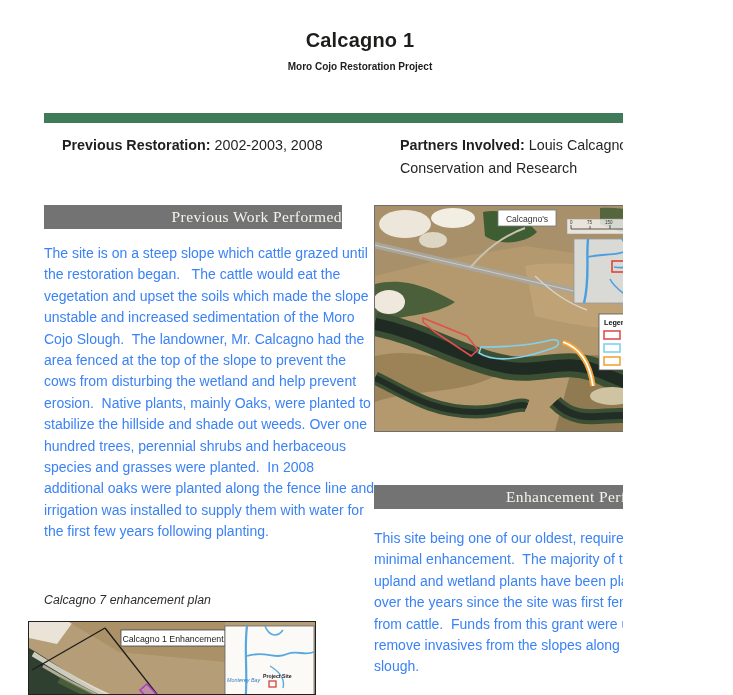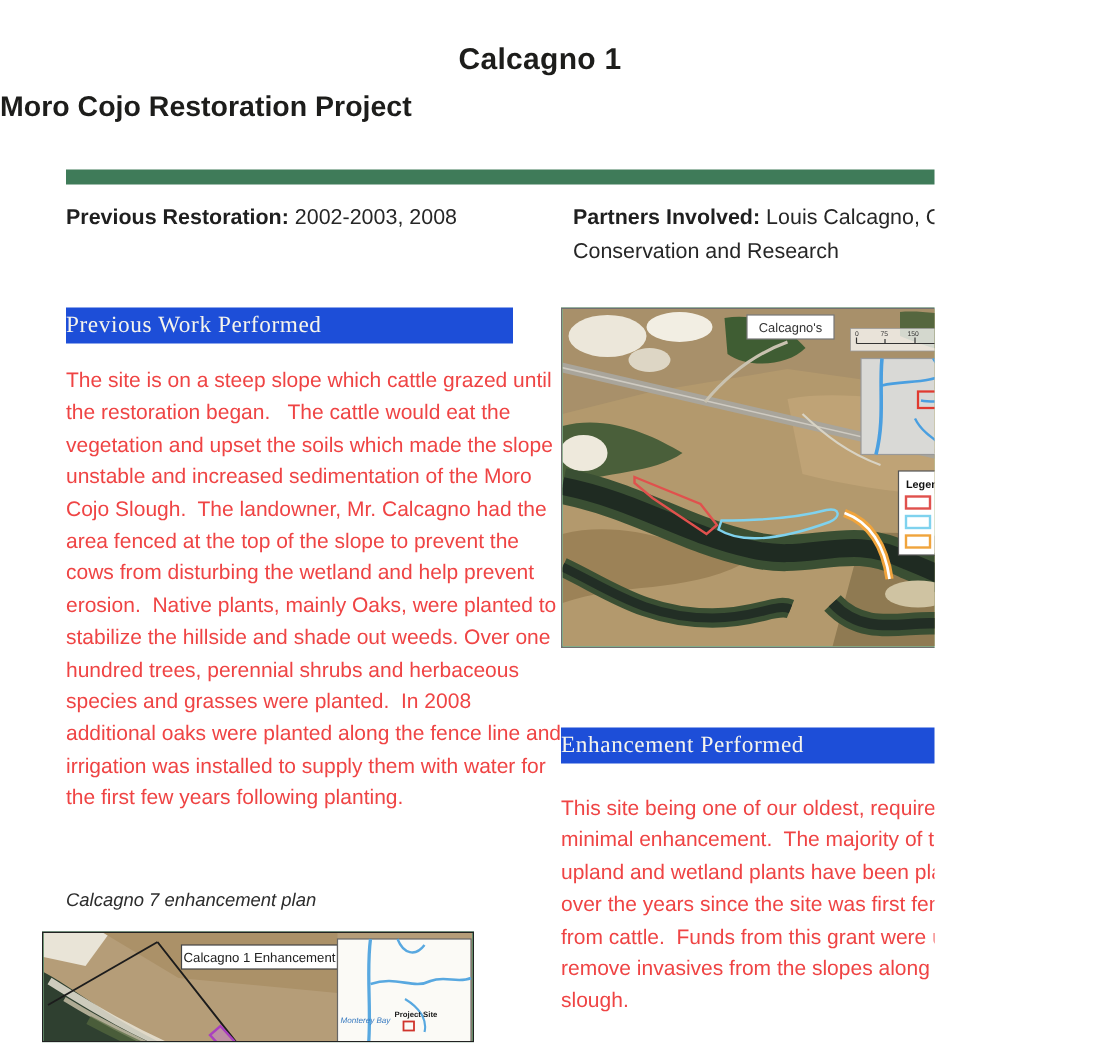--- a/index.html
+++ b/index.html
@@ -6,43 +6,43 @@
   #page{
     position:relative;width:623px;height:695px;background:#ffffff;
     overflow:hidden;font-family:"Liberation Sans",sans-serif;color:#2a2a2a;
   }
   .abs{position:absolute;}
   .doc-title{
     left:0;top:29px;width:720px;text-align:center;
     font-size:20px;font-weight:bold;color:#1d1d1b;letter-spacing:.2px;
   }
   .doc-subtitle{
-    left:0;top:61px;width:720px;text-align:left;
-    font-size:19px;font-weight:bold;color:#1d1d1b;
+    left:0;top:61px;width:720px;text-align:center;
+    font-size:10px;font-weight:bold;color:#1d1d1b;
   }
   .green-rule{left:44px;top:113px;width:628px;height:10px;background:#3f7b59;}
-  .meta{font-size:14.3px;line-height:23px;color:#262626;}
+  .meta{font-size:14.3px;line-height:23px;color:#262626;margin-left:18px;}
   .meta b{font-weight:bold;color:#1f1f1f;}
   .meta-left{left:44px;top:134px;width:330px;}
   .meta-right{left:382px;top:134px;width:298px;}
   .banner{
-    background:#1d4ed8;color:#f5f4ec;text-align:left;
+    background:#737373;color:#f5f4ec;text-align:right;
     font-family:"Liberation Serif",serif;font-size:15.5px;letter-spacing:.4px;
   }
   .banner-left{left:44px;top:205px;width:298px;height:24px;line-height:24px;}
   .banner-right{left:374px;top:485px;width:294px;height:24px;line-height:24px;}
   .bodytext{
-    font-size:14px;line-height:21.4px;color:#ef4444;white-space:pre-wrap;
+    font-size:14px;line-height:21.4px;color:#3b82f6;white-space:pre-wrap;
   }
   .body-left{left:44px;top:243px;width:331px;}
   .body-right{left:374px;top:528px;width:300px;}
   .caption{font-style:italic;font-size:12.3px;color:#2d2d2d;}
   .caption-left{left:44px;top:593px;width:300px;}
   .caption-right{left:374px;top:438px;width:300px;}
-  .map-frame{box-sizing:border-box;border:1px solid #6f6f6f;background:#86efac;overflow:hidden;}
+  .map-frame{box-sizing:border-box;border:1px solid #6f6f6f;background:#e5e5e5;overflow:hidden;}
   .aerial-frame{left:374px;top:205px;width:295px;height:227px;}
   .plan-frame{left:28px;top:621px;width:288px;height:74px;border-color:#222;}
   svg text{font-family:"Liberation Sans",sans-serif;}
 </style>
 </head>
 <body>
 
 <div id="page">
 
   <div class="abs doc-title">Calcagno 1</div>

